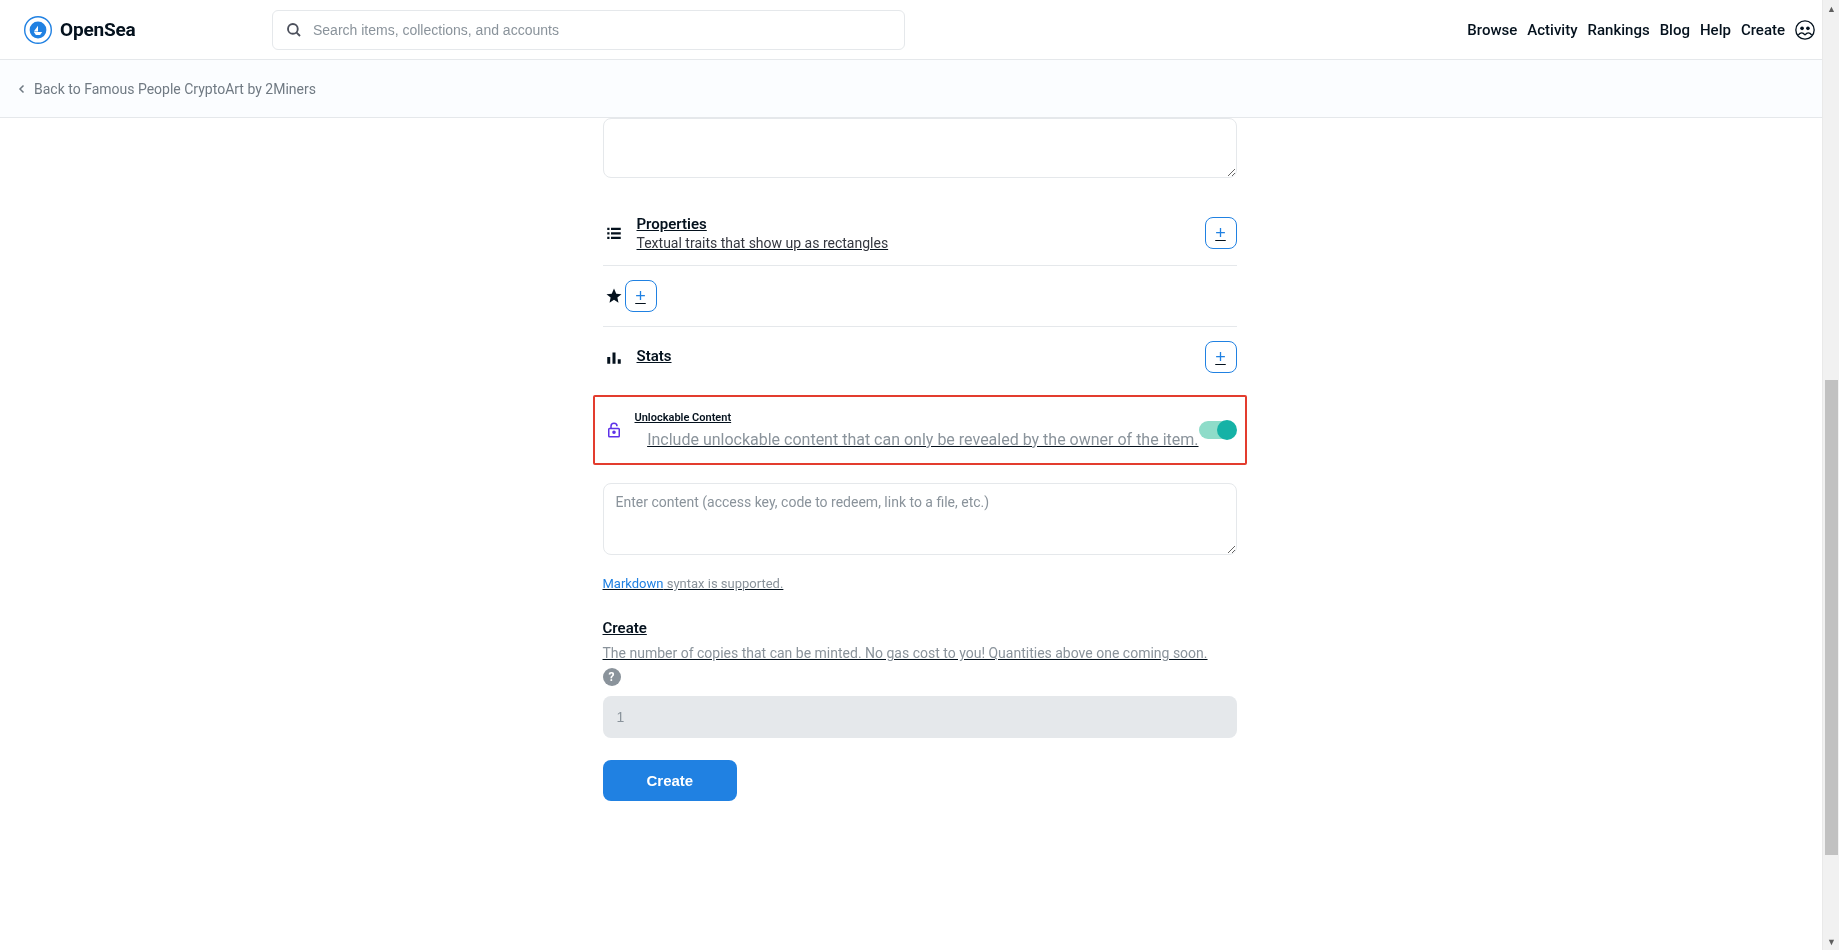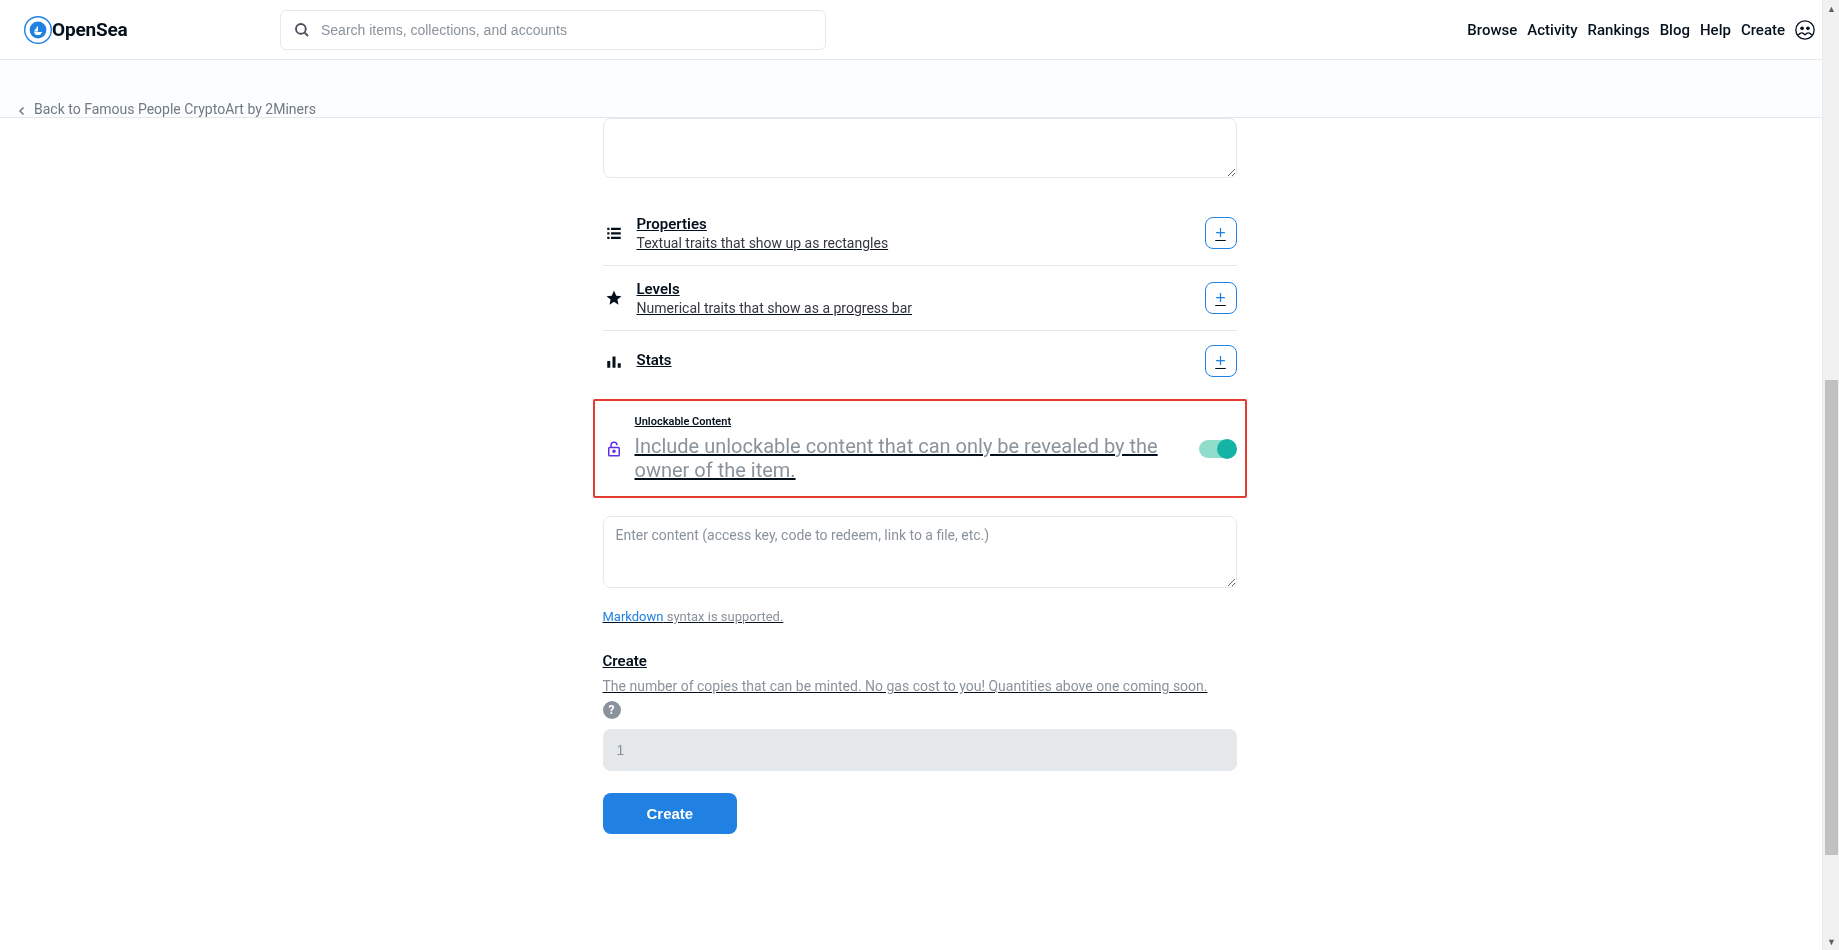--- a/index.html
+++ b/index.html
@@ -14,32 +14,33 @@
     height: 60px;
     display: flex;
     align-items: center;
     padding: 0 24px;
     border-bottom: 1px solid #e5e8eb;
     position: relative;
   }
   .logo-wrap {
     display: flex;
     align-items: center;
+    gap: 8px;
     cursor: pointer;
   }
   .brand-name {
     font-weight: 700;
     font-size: 19px;
     letter-spacing: -0.2px;
     color: #04111d;
   }
   .search-wrap {
     position: absolute;
-    left: 280px;
-    width: 546px;
+    left: 272px;
+    width: 633px;
   }
   .search-box {
     display: flex;
     align-items: center;
     border: 1px solid #e5e8eb;
     border-radius: 6px;
     height: 40px;
     padding: 0 12px;
     background: #fff;
   }
@@ -67,21 +68,21 @@
   }
   .account-icon {
     width: 20px;
     height: 20px;
     cursor: pointer;
   }
   
   .breadcrumb {
     height: 58px;
     display: flex;
-    align-items: flex-end;
+    align-items: center;
     padding: 0 16px;
     border-bottom: 1px solid #e5e8eb;
     gap: 6px;
     cursor: pointer;
     background: #fbfdff;
   }
   .breadcrumb span {
     color: #707a83;
     font-size: 14px;
   }
@@ -164,22 +165,23 @@
     align-items: center;
   }
   .unlock-text { flex: 1; margin-left: 10px; }
   .unlock-title {
     font-weight: 600;
     font-size: 11px;
     color: #04111d;
     margin-bottom: 6px;
   }
   .unlock-desc {
-    font-size: 20px;
+    font-size: 16px;
     color: #8a939b;
+    text-align: right;
   }
   
   .toggle {
     width: 36px;
     height: 18px;
     background: #8edcc9;
     border-radius: 9px;
     position: relative;
     cursor: pointer;
     flex-shrink: 0;
@@ -374,24 +376,20 @@
       <button class="add-btn">+</button>
     </div>
 
     
     <div class="trait-row">
       <span class="trait-icon">
         <svg width="18" height="18" viewBox="0 0 24 24" fill="#04111d">
           <path d="M12 2 L15 9 L22 9.5 L16.5 14 L18 21 L12 17 L6 21 L7.5 14 L2 9.5 L9 9 Z"></path>
         </svg>
       </span>
-      <div class="trait-text">
-        <div class="trait-title">Levels</div>
-        <div class="trait-desc">Numerical traits that show as a progress bar</div>
-      </div>
       <button class="add-btn">+</button>
     </div>
 
     
     <div class="trait-row">
       <span class="trait-icon">
         <svg width="18" height="18" viewBox="0 0 24 24" fill="#04111d">
           <rect x="3" y="12" width="4" height="9"></rect>
           <rect x="10" y="6" width="4" height="15"></rect>
           <rect x="17" y="15" width="4" height="6"></rect>

